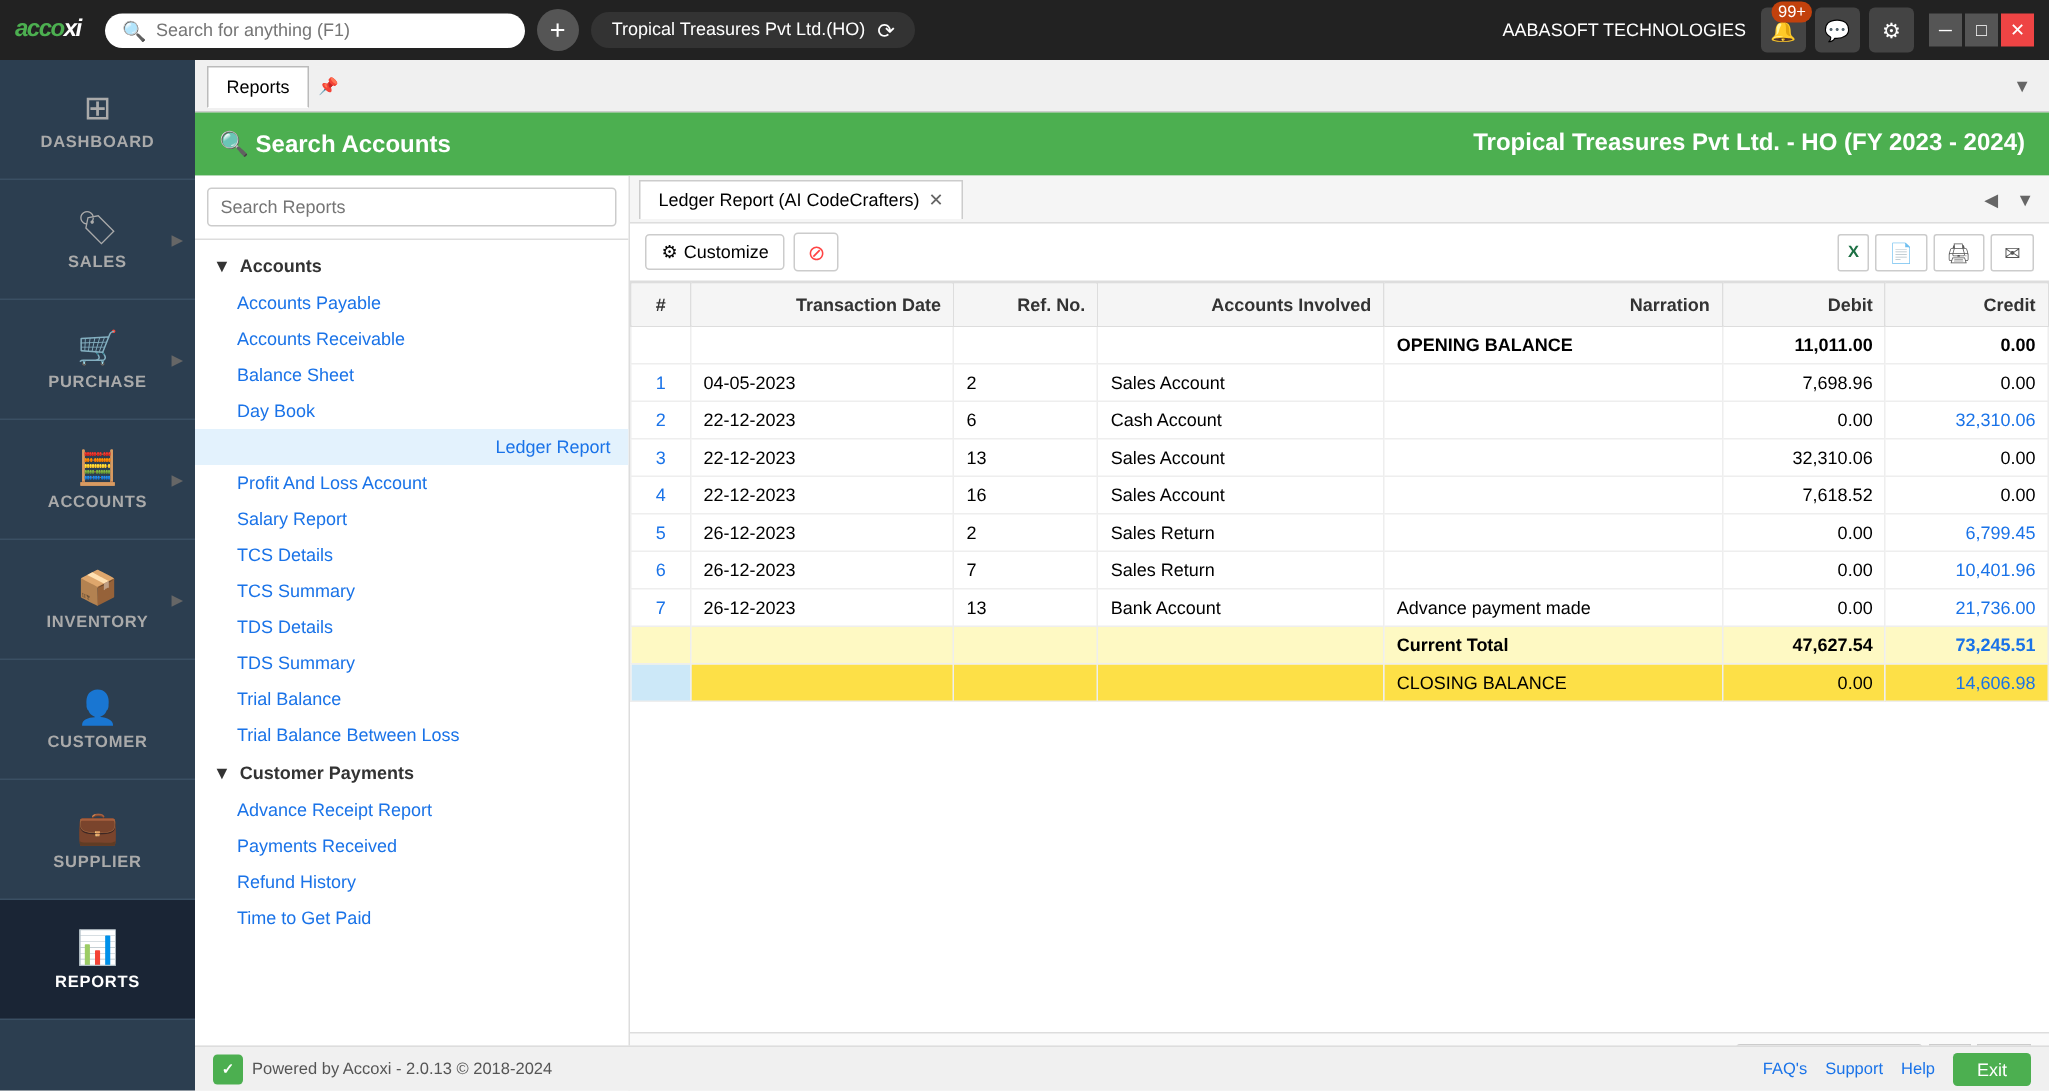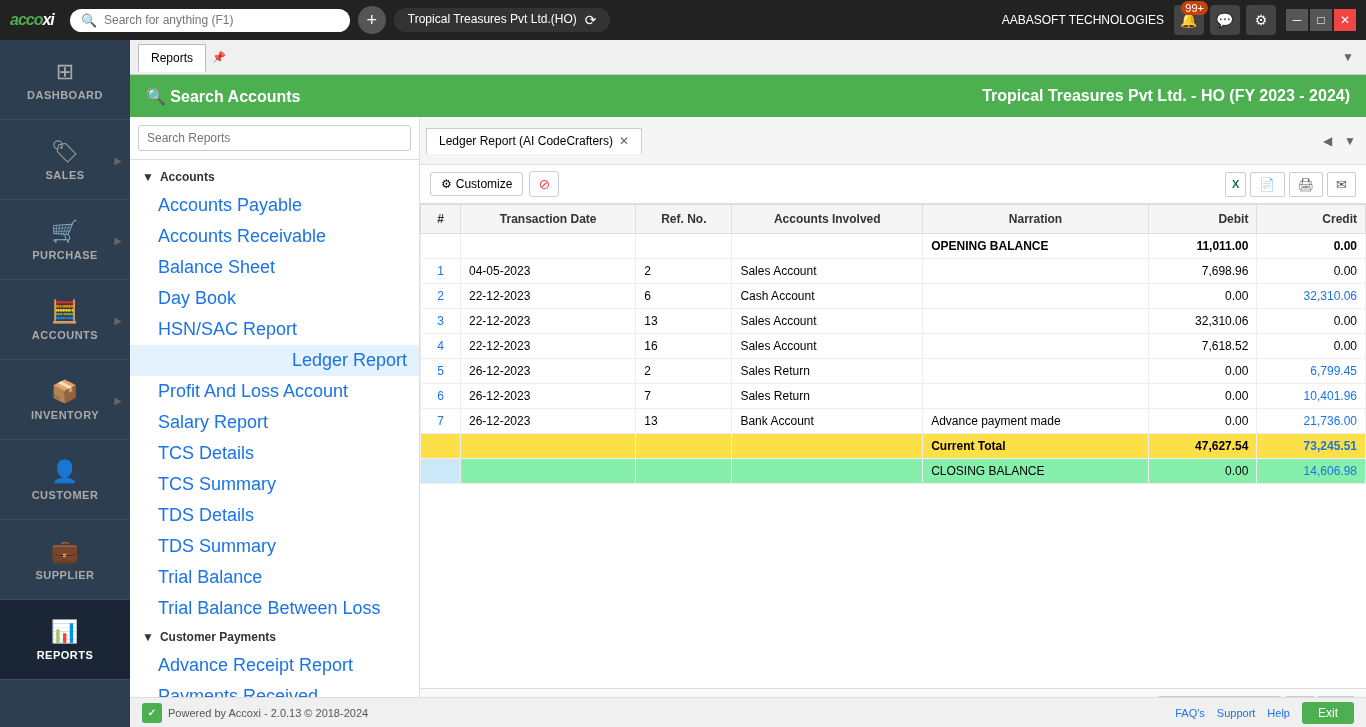--- a/index.html
+++ b/index.html
@@ -47,57 +47,57 @@
 
     
     .reports-panel { width: 290px; background: white; border-right: 1px solid #ddd; display: flex; flex-direction: column; flex-shrink: 0; }
     .reports-search { padding: 8px; border-bottom: 1px solid #ddd; }
     .reports-search input { width: 100%; padding: 5px 8px; border: 1px solid #ccc; border-radius: 3px; font-size: 12px; }
     .reports-list { flex: 1; overflow-y: auto; padding: 4px 0; }
     .reports-list::-webkit-scrollbar { width: 6px; }
     .reports-list::-webkit-scrollbar-thumb { background: #ccc; border-radius: 3px; }
 
     .category-header { display: flex; align-items: center; gap: 6px; padding: 6px 12px; font-weight: bold; font-size: 12px; color: #333; cursor: pointer; }
-    .report-item { padding: 5px 12px 5px 28px; font-size: 18px; color: #1a73e8; cursor: pointer; }
+    .report-item { padding: 5px 12px 5px 28px; font-size: 12px; color: #1a73e8; cursor: pointer; }
     .report-item.active { background: #e3f2fd; text-align: right; }
 
     
     .ledger-panel { flex: 1; background: white; display: flex; flex-direction: column; overflow: hidden; }
 
     
-    .ledger-tab-bar { background: #f5f5f5; border-bottom: 1px solid #ddd; height: 48px; display: flex; align-items: center; padding: 0 6px; justify-content: space-between; }
+    .ledger-tab-bar { background: #f5f5f5; border-bottom: 1px solid #ddd; height: 32px; display: flex; align-items: center; padding: 0 6px; justify-content: space-between; }
     .ledger-tab { background: #fff; border: 1px solid #ccc; border-bottom: none; padding: 4px 12px; font-size: 12px; display: flex; align-items: center; gap: 6px; height: 26px; cursor: pointer; }
     .ledger-tab-close { color: #666; cursor: pointer; }
     .ledger-tab-right { display: flex; gap: 4px; }
     .tab-arr { font-size: 12px; color: #666; cursor: pointer; padding: 2px 4px; }
 
     
     .toolbar { display: flex; align-items: center; padding: 6px 10px; border-bottom: 1px solid #ddd; justify-content: space-between; }
     .toolbar-left { display: flex; gap: 6px; align-items: center; }
     .customize-btn { display: flex; align-items: center; gap: 4px; border: 1px solid #ccc; padding: 4px 10px; border-radius: 3px; cursor: pointer; font-size: 12px; background: white; }
     .filter-btn { display: flex; align-items: center; border: 1px solid #ccc; padding: 4px 8px; border-radius: 3px; cursor: pointer; font-size: 12px; background: white; color: #f44; }
     .toolbar-right { display: flex; gap: 4px; }
     .tool-icon-btn { border: 1px solid #ccc; padding: 4px 8px; background: white; cursor: pointer; border-radius: 2px; font-size: 13px; color: #555; }
     .tool-icon-btn.excel { color: #1d7044; font-weight: bold; font-size: 11px; padding: 4px 6px; }
 
     
     .table-container { flex: 1; overflow-y: auto; overflow-x: hidden; }
     .table-container::-webkit-scrollbar { width: 6px; }
     .table-container::-webkit-scrollbar-thumb { background: #ccc; border-radius: 3px; }
     table { width: 100%; border-collapse: collapse; font-size: 12px; }
-    table thead th { background: #f5f5f5; border: 1px solid #ddd; padding: 7px 8px; text-align: center; font-weight: bold; color: #333; position: sticky; top: 0; z-index: 1; }
+    table thead th { background: #f5f5f5; border: 1px solid #ddd; padding: 7px 8px; text-align: right; font-weight: bold; color: #333; position: sticky; top: 0; z-index: 1; }
     table thead th.right { text-align: right; }
     table tbody td { border: 1px solid #eee; padding: 5px 8px; }
     .row-num { color: #1a73e8; cursor: pointer; text-align: center; }
     .debit-val { text-align: right; color: #000; }
     .credit-val { text-align: right; color: #1a73e8; }
     .opening-balance td { font-weight: bold; }
     .opening-balance .debit-val { color: #000; }
-    .current-total td { font-weight: bold; background: #fde047; }
-    .empty-row td { background: #86efac; }
+    .current-total td { font-weight: bold; background: #fef9c3; }
+    .empty-row td { background: #fde047; }
 
     
     .bottom-bar { display: flex; align-items: center; justify-content: space-between; padding: 6px 12px; border-top: 1px solid #ddd; background: #fafafa; }
     .pagination { display: flex; align-items: center; gap: 4px; }
     .page-info { font-size: 12px; color: #333; border: 1px solid #ccc; padding: 4px 10px; border-radius: 3px; background: white; }
     .page-info .num { color: #1a73e8; }
     .page-btn { border: 1px solid #ccc; background: white; padding: 4px 8px; cursor: pointer; font-size: 12px; color: #555; }
 
     
     .footer { position: absolute; bottom: 0; left: 130px; right: 0; height: 30px; background: #f0f0f0; border-top: 1px solid #ddd; display: flex; align-items: center; justify-content: space-between; padding: 0 12px; font-size: 11px; color: #555; }
@@ -203,21 +203,20 @@
 
         <div class="category-header">
           <span>▼</span>
           <span>Accounts</span>
         </div>
         <div>
           <div class="report-item">Accounts Payable</div>
           <div class="report-item">Accounts Receivable</div>
           <div class="report-item">Balance Sheet</div>
           <div class="report-item">Day Book</div>
-          <div class="report-item">HSN/SAC Report</div>
           <div class="report-item active">Ledger Report</div>
           <div class="report-item">Profit And Loss Account</div>
           <div class="report-item">Salary Report</div>
           <div class="report-item">TCS Details</div>
           <div class="report-item">TCS Summary</div>
           <div class="report-item">TDS Details</div>
           <div class="report-item">TDS Summary</div>
           <div class="report-item">Trial Balance</div>
           <div class="report-item">Trial Balance Between Loss</div>
         </div>

